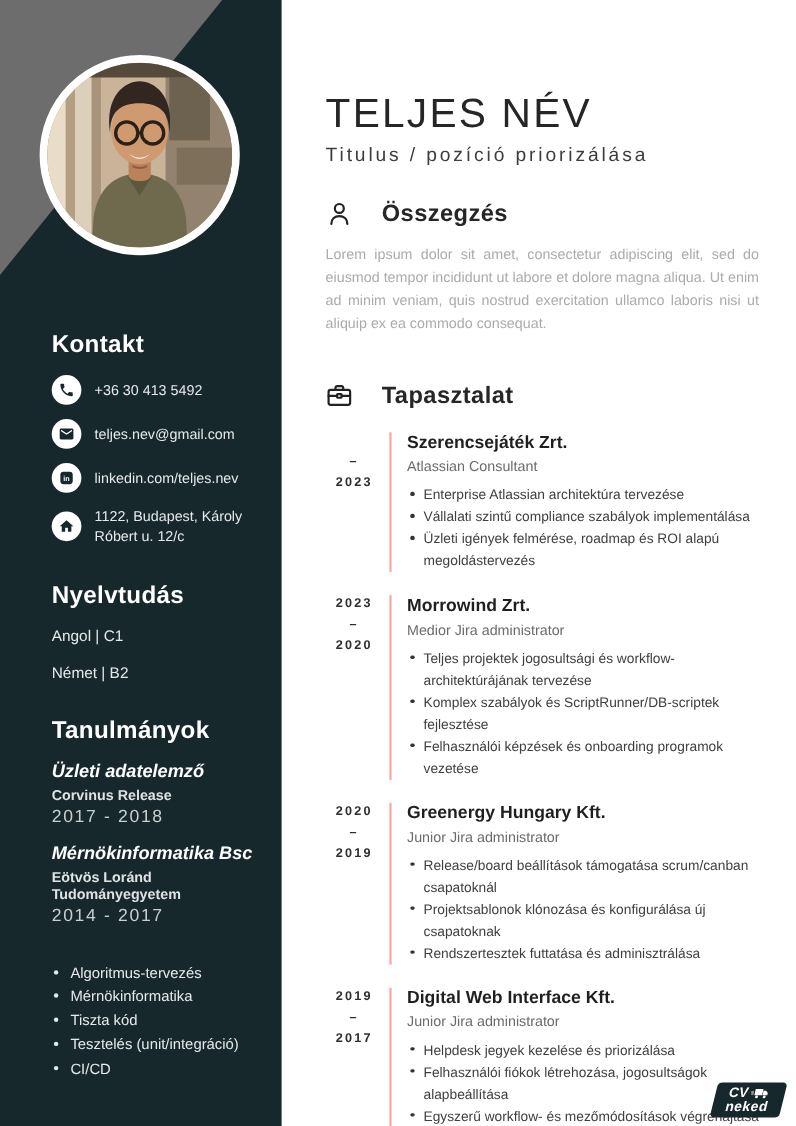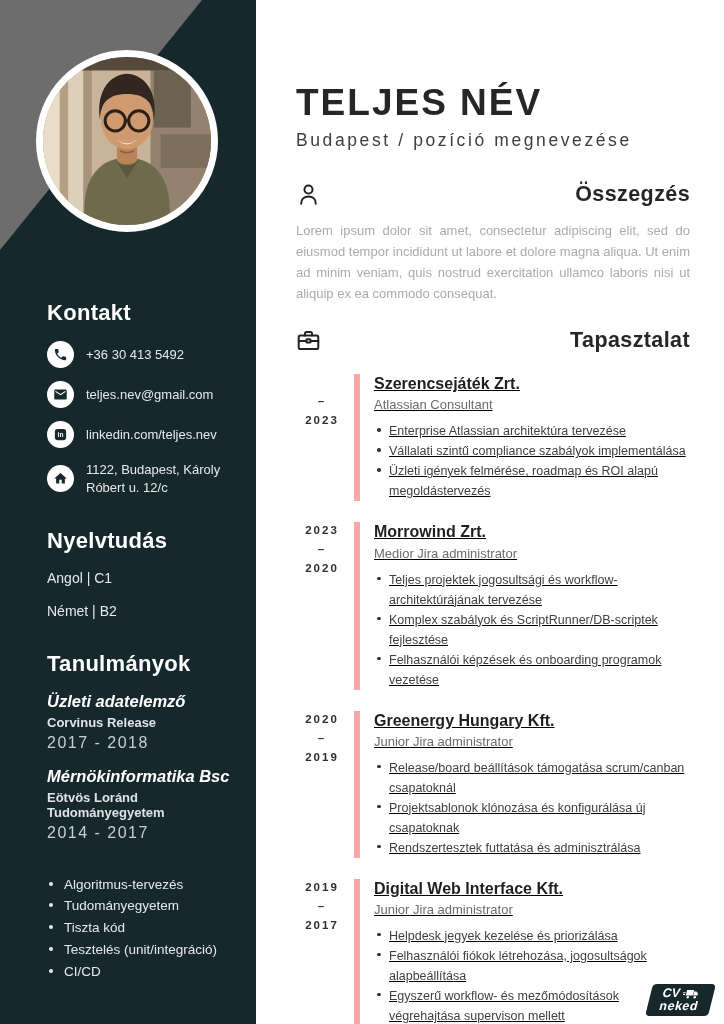--- a/index.html
+++ b/index.html
@@ -25,33 +25,33 @@
   .edu-degree{font-size:16.5px;font-weight:bold;color:#ffffff;line-height:1.2;font-style:italic;}
   .edu-school{font-size:13px;font-weight:bold;color:#dfe3e3;margin-top:3px;}
   .edu-years{font-size:16px;color:#c9cfcf;margin-top:4px;letter-spacing:1.5px;}
   .skill-list{list-style:none;margin:0;padding:0;}
   .skill-list li{position:relative;padding-left:17px;font-size:13.5px;line-height:1.62;color:#e6e9e9;}
   .skill-list li::before{content:'';position:absolute;left:2px;top:8px;width:4px;height:4px;
         border-radius:50%;background:#e6e9e9;}
   
   .main{position:absolute;left:256px;top:0;width:468px;height:1024px;padding:84px 34px 0 40px;
         box-sizing:border-box;}
-  .name{font-size:37px;font-weight:bold;color:#262626;letter-spacing:2px;line-height:1;margin:0;}
+  .name{font-size:37px;font-weight:normal;color:#262626;letter-spacing:2px;line-height:1;margin:0;}
   .subtitle{font-size:17.5px;color:#3d3d3d;letter-spacing:2.6px;margin-top:9px;}
-  .sec-head{display:flex;align-items:center;gap:2px;justify-content:space-between;}
+  .sec-head{display:flex;align-items:center;gap:26px;}
   .sec-head svg{width:25px;height:25px;flex:0 0 auto;}
   .sec-head h2{font-size:21.5px;font-weight:bold;color:#262626;margin:0;letter-spacing:.4px;}
   .summary-head{margin-top:31px;}
   .summary-text{font-size:13px;line-height:1.62;color:#ababab;text-align:justify;margin:13px 0 0 0;}
-  .exp-head{margin-top:24px;}
+  .exp-head{margin-top:43px;}
   .job{display:flex;margin-top:21px;}
   .job-dates{flex:0 0 44px;margin-left:4px;text-align:center;font-size:11.5px;font-weight:bold;
         color:#2e2e2e;letter-spacing:2px;padding-top:2px;}
   .job-dates div{min-height:13px;line-height:13px;margin-bottom:6px;}
-  .job-body{flex:1;border-left:6px solid #fca5a5;margin-left:10px;padding-left:14px;text-decoration:underline;}
+  .job-body{flex:1;border-left:2px solid #fca5a5;margin-left:10px;padding-left:14px;}
   .job-company{font-size:16px;font-weight:bold;color:#1f1f1f;margin:0;line-height:1.2;}
   .job-role{font-size:13px;color:#6b6b6b;margin-top:4px;}
   .job-bullets{list-style:none;margin:9px 0 0 0;padding:0;}
   .job-bullets li{position:relative;padding-left:15px;font-size:12.5px;line-height:1.6;color:#3f3f3f;}
   .job-bullets li::before{content:'';position:absolute;left:3px;top:7px;width:3.5px;height:3.5px;
         border-radius:50%;background:#333;}
   
   .badge{position:absolute;right:12px;bottom:8px;background:#17282c;color:#fff;
         transform:skewX(-14deg);border-radius:4px;padding:3px 12px;}
   .badge-inner{line-height:1.05;text-align:center;}
@@ -150,35 +150,35 @@
         <div class="edu-item">
           <div class="edu-degree">Mérnökinformatika Bsc</div>
           <div class="edu-school">Eötvös Loránd Tudományegyetem</div>
           <div class="edu-years">2014 - 2017</div>
         </div>
       </section>
 
       <section class="side-sec">
         <ul class="skill-list">
           <li>Algoritmus-tervezés</li>
-          <li>Tudományegyetem</li>
+          <li>Mérnökinformatika</li>
           <li>Tiszta kód</li>
           <li>Tesztelés (unit/integráció)</li>
           <li>CI/CD</li>
 
         </ul>
       </section>
 
     </div>
   </aside>
 
   <main class="main">
 
     <h1 class="name">TELJES NÉV</h1>
-    <div class="subtitle">Budapest / pozíció megnevezése</div>
+    <div class="subtitle">Titulus / pozíció priorizálása</div>
 
     <div class="sec-head summary-head">
       <svg viewBox="0 0 24 24">
         <circle class="stroke-ic" cx="12" cy="7.2" r="3.9"></circle>
         <path class="stroke-ic" d="M5 20.8 c0-4.6 3.2-6.9 7-6.9 s7 2.3 7 6.9"></path>
       </svg>
       <h2>Összegzés</h2>
     </div>
     <p class="summary-text">Lorem ipsum dolor sit amet, consectetur adipiscing elit, sed do eiusmod tempor incididunt ut labore et dolore magna aliqua. Ut enim ad minim veniam, quis nostrud exercitation ullamco laboris nisi ut aliquip ex ea commodo consequat.</p>
 

